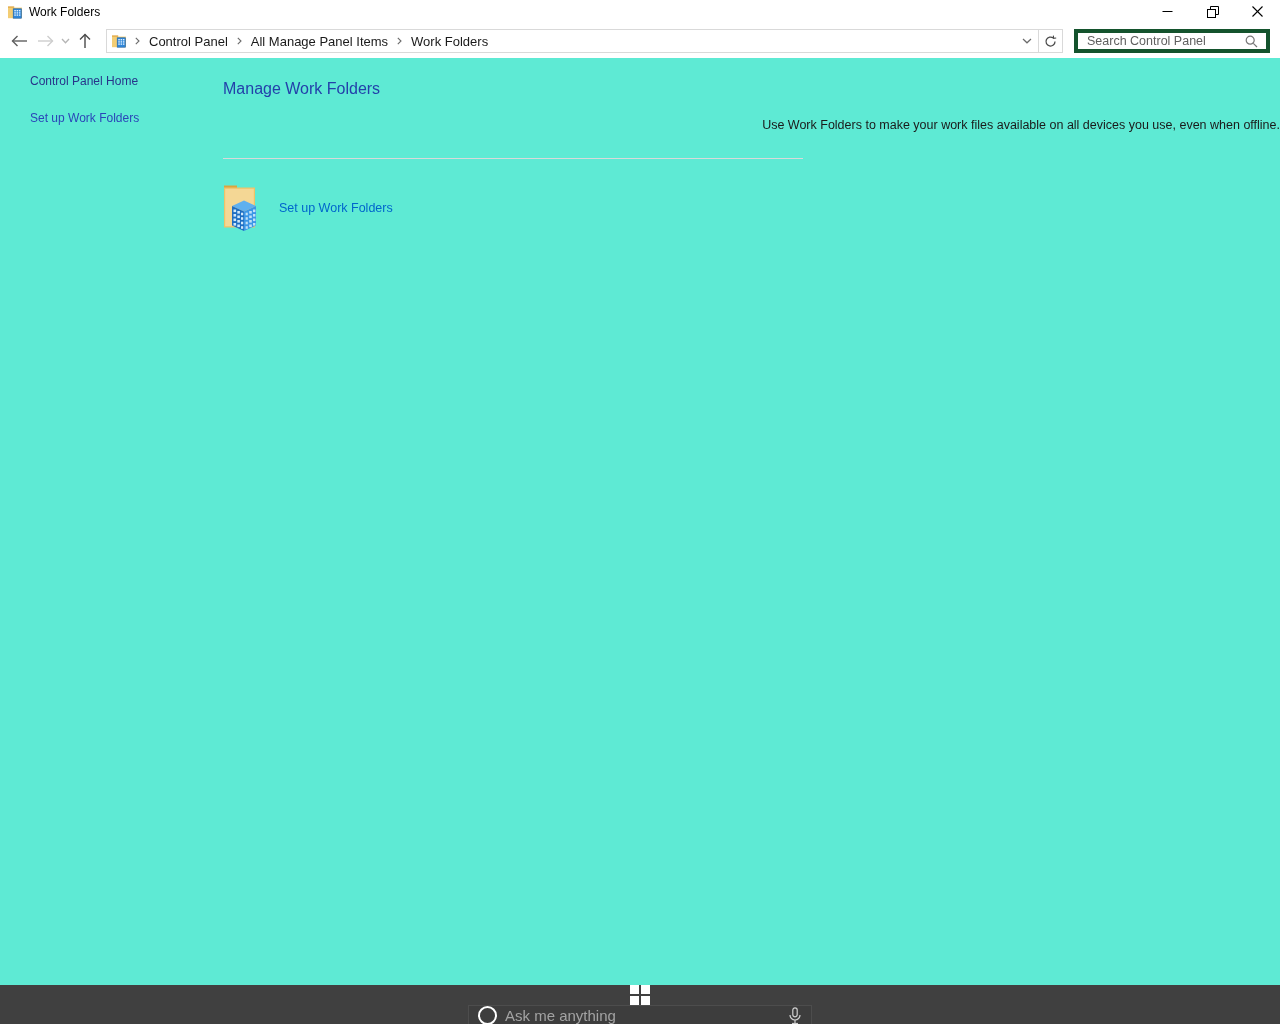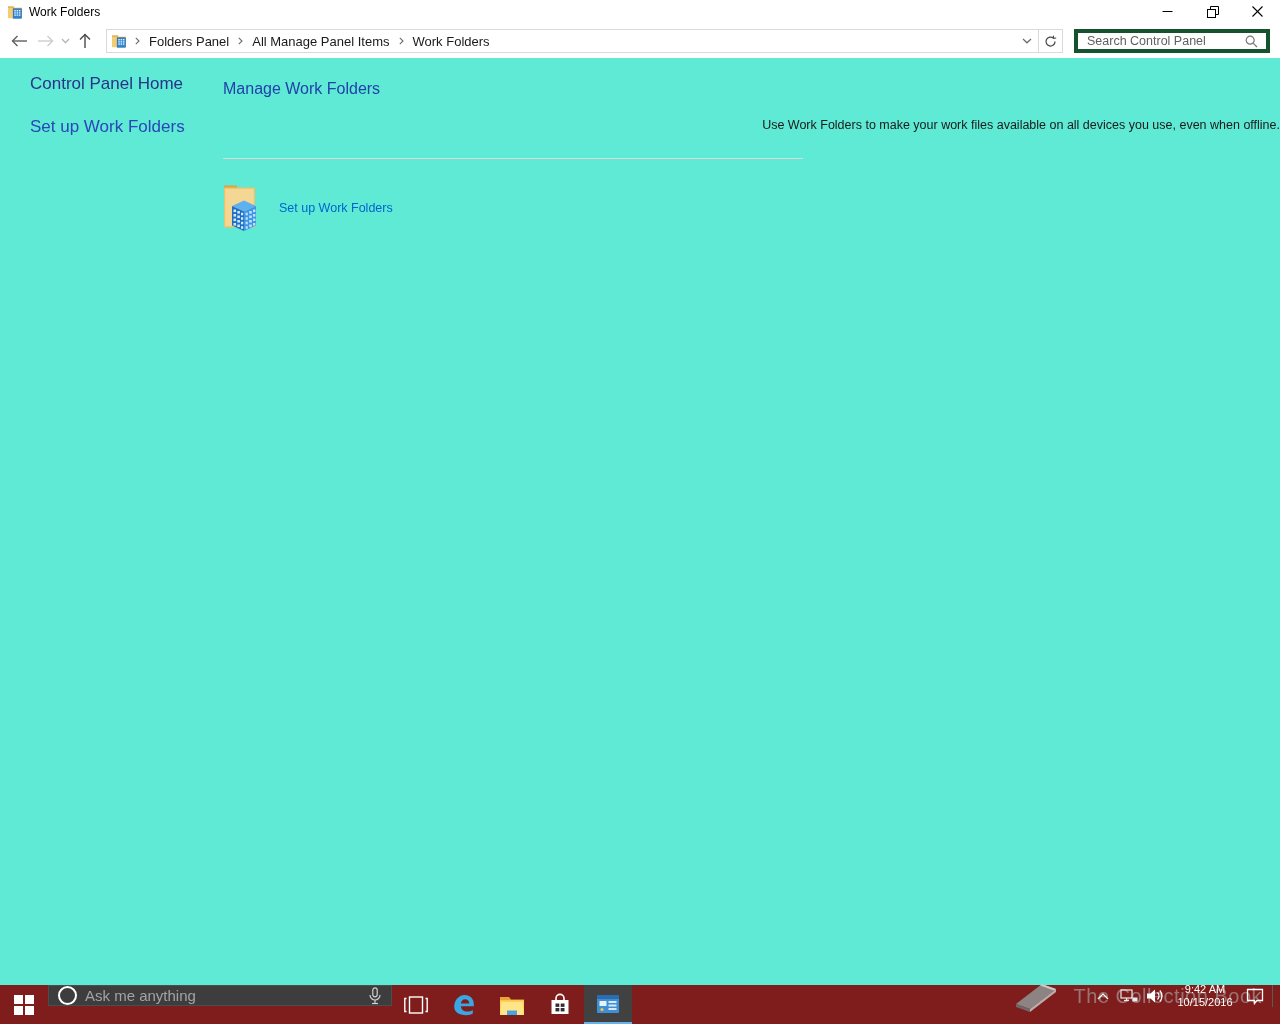--- a/index.html
+++ b/index.html
@@ -30,36 +30,36 @@
   .addr-divider { width:1px; height:22px; background:#d9d9d9; }
   .refresh-btn { width:23px; height:22px; border:none; background:#fff; display:flex; align-items:center; justify-content:center; }
 
   .searchbox { display:flex; align-items:center; width:196px; height:24px; border:4px solid #14532d; background:#fff; margin-left:11px; }
   .searchbox input { flex:1; border:none; outline:none; font-family:"Liberation Sans",sans-serif; font-size:12.5px; color:#333; padding:0 4px 0 9px; min-width:0; background:transparent; }
   .searchbox input::placeholder { color:#5f5f5f; opacity:1; }
   .search-mag { padding:0 8px 0 2px; display:flex; align-items:center; }
 
   .content { display:flex; }
   .sidebar { width:223px; padding:16px 0 0 30px; }
-  .side-link { display:block; font-size:17px; margin-bottom:23px; text-decoration:none; cursor:pointer; }
+  .side-link { display:block; font-size:12px; margin-bottom:23px; text-decoration:none; cursor:pointer; }
   .side-home { color:#28348a; }
   .side-task { color:#2b46b8; }
 
   .main { flex:1; padding-top:22px; }
   .main-heading { font-size:16px; font-weight:400; color:#2341aa; margin-bottom:20px; }
   .main-desc { font-size:12.5px; color:#1a1a1a;text-align:right; }
   .section-divider { border:none; border-top:1px solid #d9d9d9; width:580px; margin:26px 0 0 0; }
   .task-row { display:flex; align-items:center; margin-top:25px; gap:20px; }
   .task-link { font-size:12.5px; color:#0066cc; text-decoration:none; cursor:pointer; }
 
   
   .wf-big { width:36px; height:48px; position:relative; }
 
   
-  .taskbar { position:absolute; left:0; top:985px; width:1280px; height:39px; background:#7f1d1d; display:flex; align-items:flex-start; }
+  .taskbar { position:absolute; left:0; top:985px; width:1280px; height:39px; background:#404040; display:flex; align-items:center;flex-direction:column; }
   .tb-btn { border:none; background:transparent; display:flex; align-items:center; justify-content:center; width:48px; height:39px; position:relative; }
   .start-btn { width:48px; }
   .tb-search { display:flex; align-items:center; width:344px; background:#3d3d3d; border:1px solid #4d4d4d; }
   .cortana-ring { width:19px; height:19px; border:2.5px solid #fff; border-radius:50%; margin:0 8px 0 9px; flex:none; }
   .tb-search input { flex:1; background:transparent; border:none; outline:none; font-family:"Liberation Sans",sans-serif; font-size:15px; color:#ddd; min-width:0; }
   .tb-search input::placeholder { color:#a3a3a3; opacity:1; }
   .mic-wrap { padding:0 10px; display:flex; align-items:center; }
   .tb-app-active { background:#414141; border-bottom:2px solid #6ab1e8; }
 
   .tray { margin-left:auto; display:flex; align-items:stretch; position:relative; }
@@ -163,21 +163,21 @@
                 <rect x="9.6" y="10.4" width="1.5" height="1.4"></rect>
                 <rect x="11.9" y="10.4" width="1.5" height="1.4"></rect>
             </g>
           </svg>
         </span>
         <span class="crumb-sep">
           <svg width="5" height="8" viewBox="0 0 5 8" fill="none" stroke="#6b6b6b" stroke-width="1.1">
               <polyline points="0.8,0.8 4,4 0.8,7.2"></polyline>
             </svg>
         </span>
-        <span class="crumb">Folders Panel</span>
+        <span class="crumb">Control Panel</span>
         <span class="crumb-sep">
           <svg width="5" height="8" viewBox="0 0 5 8" fill="none" stroke="#6b6b6b" stroke-width="1.1">
               <polyline points="0.8,0.8 4,4 0.8,7.2"></polyline>
             </svg>
         </span>
         <span class="crumb">All Manage Panel Items</span>
         <span class="crumb-sep">
           <svg width="5" height="8" viewBox="0 0 5 8" fill="none" stroke="#6b6b6b" stroke-width="1.1">
               <polyline points="0.8,0.8 4,4 0.8,7.2"></polyline>
             </svg>

